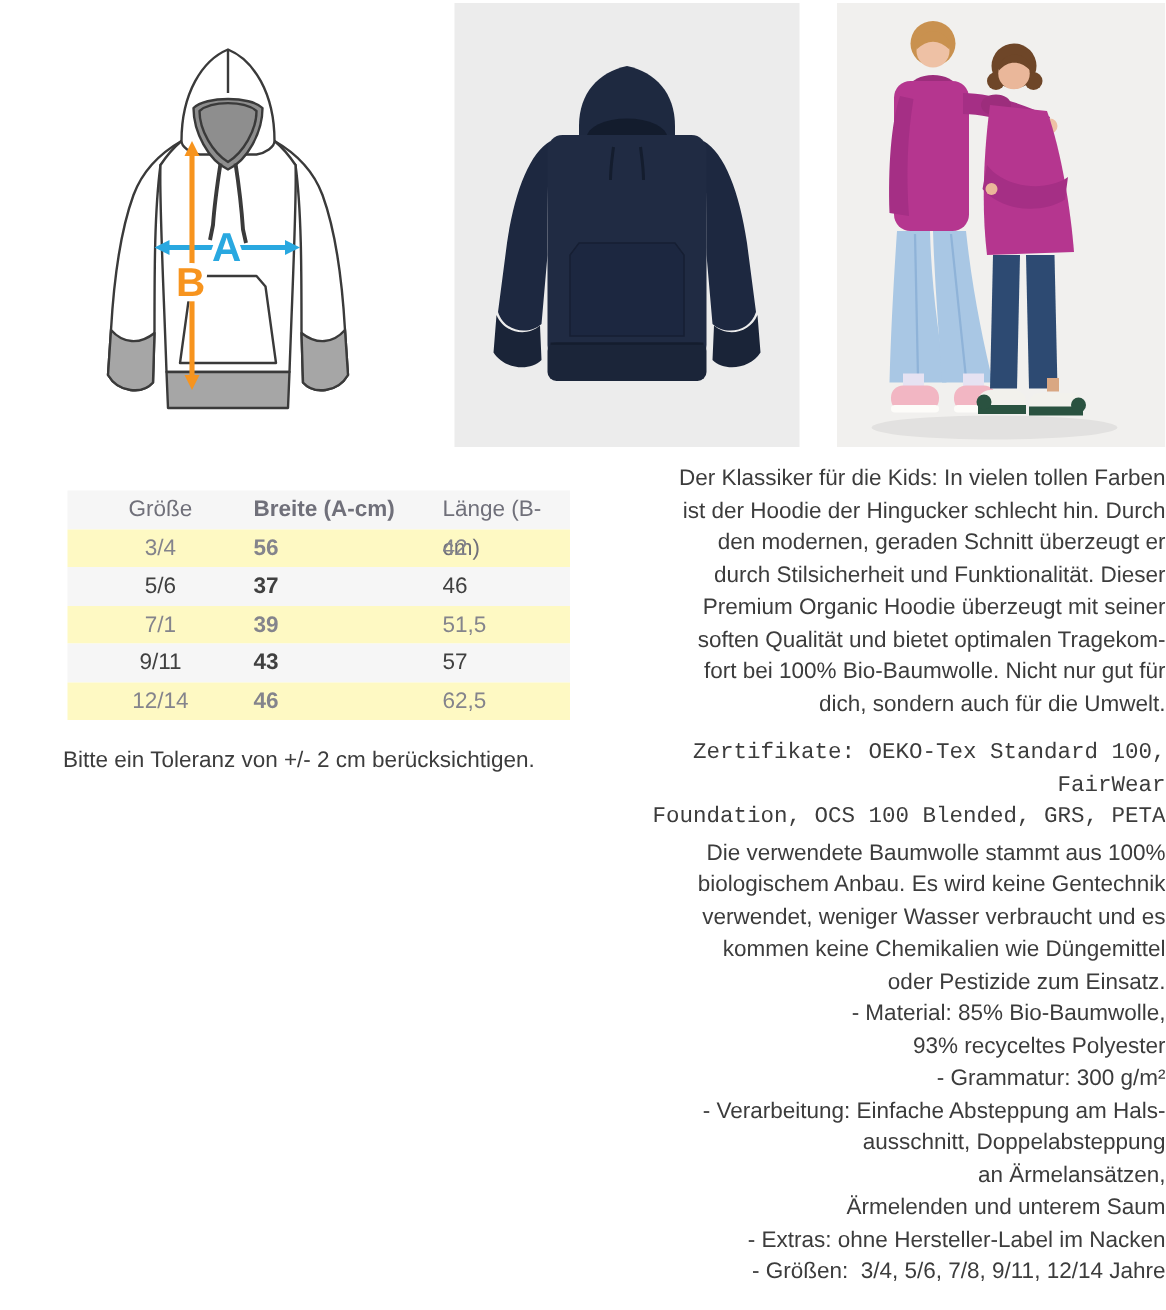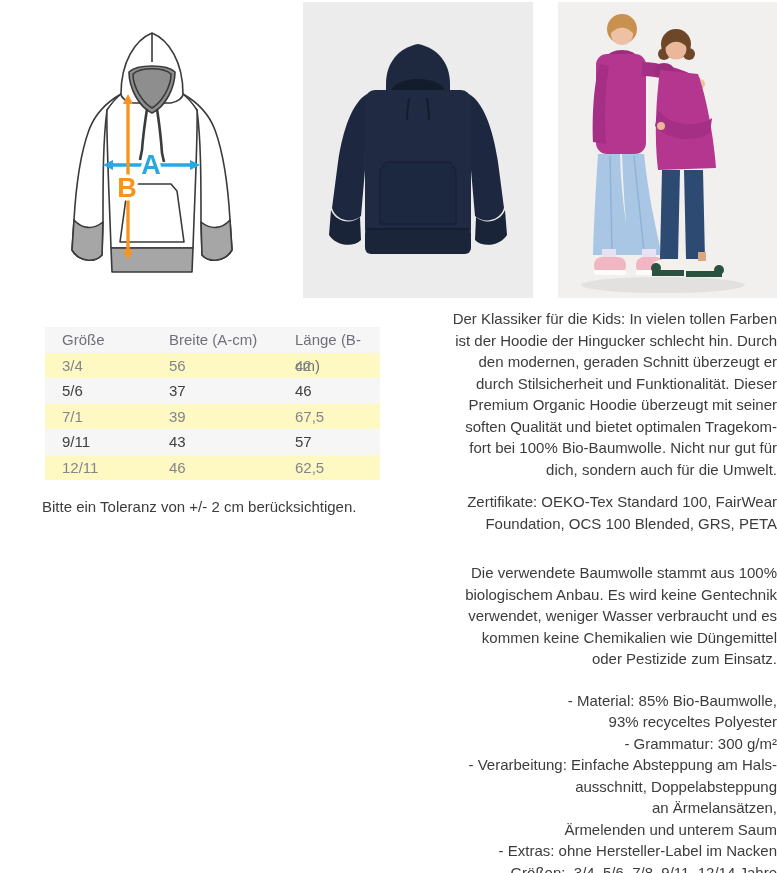--- a/index.html
+++ b/index.html
@@ -7,33 +7,33 @@
           font-family:"Liberation Sans",sans-serif;}
   .panel{position:absolute;}
   #diagram-panel{left:45px;top:10px;width:240px;height:290px;background:#ffffff;}
   #product-panel{left:303px;top:2px;width:230px;height:296px;background:#ececec;}
   #models-panel{left:558px;top:2px;width:219px;height:296px;background:#f1f0ee;}
 
   
   .size-table{position:absolute;left:45px;top:327px;width:335px;font-size:15px;}
   .t-row{display:flex;height:25.5px;line-height:25.5px;}
   .t-head{background:#f6f6f6;color:#70707a;}
-  .t-row .c1{width:90px;padding-left:17px;}
-  .t-row .c2{width:109px;padding-left:17px;}
+  .t-row .c1{width:90px;padding-left:17px;text-align:center;}
+  .t-row .c2{width:109px;padding-left:17px;font-weight:bold;}
   .t-row .c3{flex:1;padding-left:17px;}
   .r-odd{background:#fef9c3;color:#84848c;}
   .r-even{background:#f6f6f6;color:#404040;}
 
   .tolerance{position:absolute;left:42px;top:498px;font-size:15px;color:#3c3c3c;text-align:center;}
 
   .desc{position:absolute;left:405px;top:308px;width:372px;color:#3c3c3c;text-align:right;}
   .desc p{white-space:pre-wrap;margin:0;font-size:15px;line-height:21.5px;}
   .desc p.p1{margin-bottom:11px;}
-  .desc p.p2{margin-bottom:28px;}
-  .desc p.p3{margin-bottom:20px;}
+  .desc p.p2{margin-bottom:2px;font-family:Liberation Mono, monospace;}
+  .desc p.p3{margin-bottom:0;}
 
   svg{display:block;}
   .halo{paint-order:stroke;stroke:#ffffff;stroke-width:7px;font-weight:bold;font-size:27px;
         font-family:"Liberation Sans",sans-serif;}
 </style>
 </head>
 <body>
 
 <div class="canvas">
 
@@ -159,29 +159,29 @@
       <div class="c3">42</div>
     </div>
     <div class="t-row r-even">
       <div class="c1">5/6</div>
       <div class="c2">37</div>
       <div class="c3">46</div>
     </div>
     <div class="t-row r-odd">
       <div class="c1">7/1</div>
       <div class="c2">39</div>
-      <div class="c3">67,5</div>
+      <div class="c3">51,5</div>
     </div>
     <div class="t-row r-even">
       <div class="c1">9/11</div>
       <div class="c2">43</div>
       <div class="c3">57</div>
     </div>
     <div class="t-row r-odd">
-      <div class="c1">12/11</div>
+      <div class="c1">12/14</div>
       <div class="c2">46</div>
       <div class="c3">62,5</div>
     </div>
   </div>
 
   <div class="tolerance">Bitte ein Toleranz von +/- 2 cm berücksichtigen.</div>
 
   <div class="desc">
     <p class="p1">Der Klassiker für die Kids: In vielen tollen Farben
 ist der Hoodie der Hingucker schlecht hin. Durch

